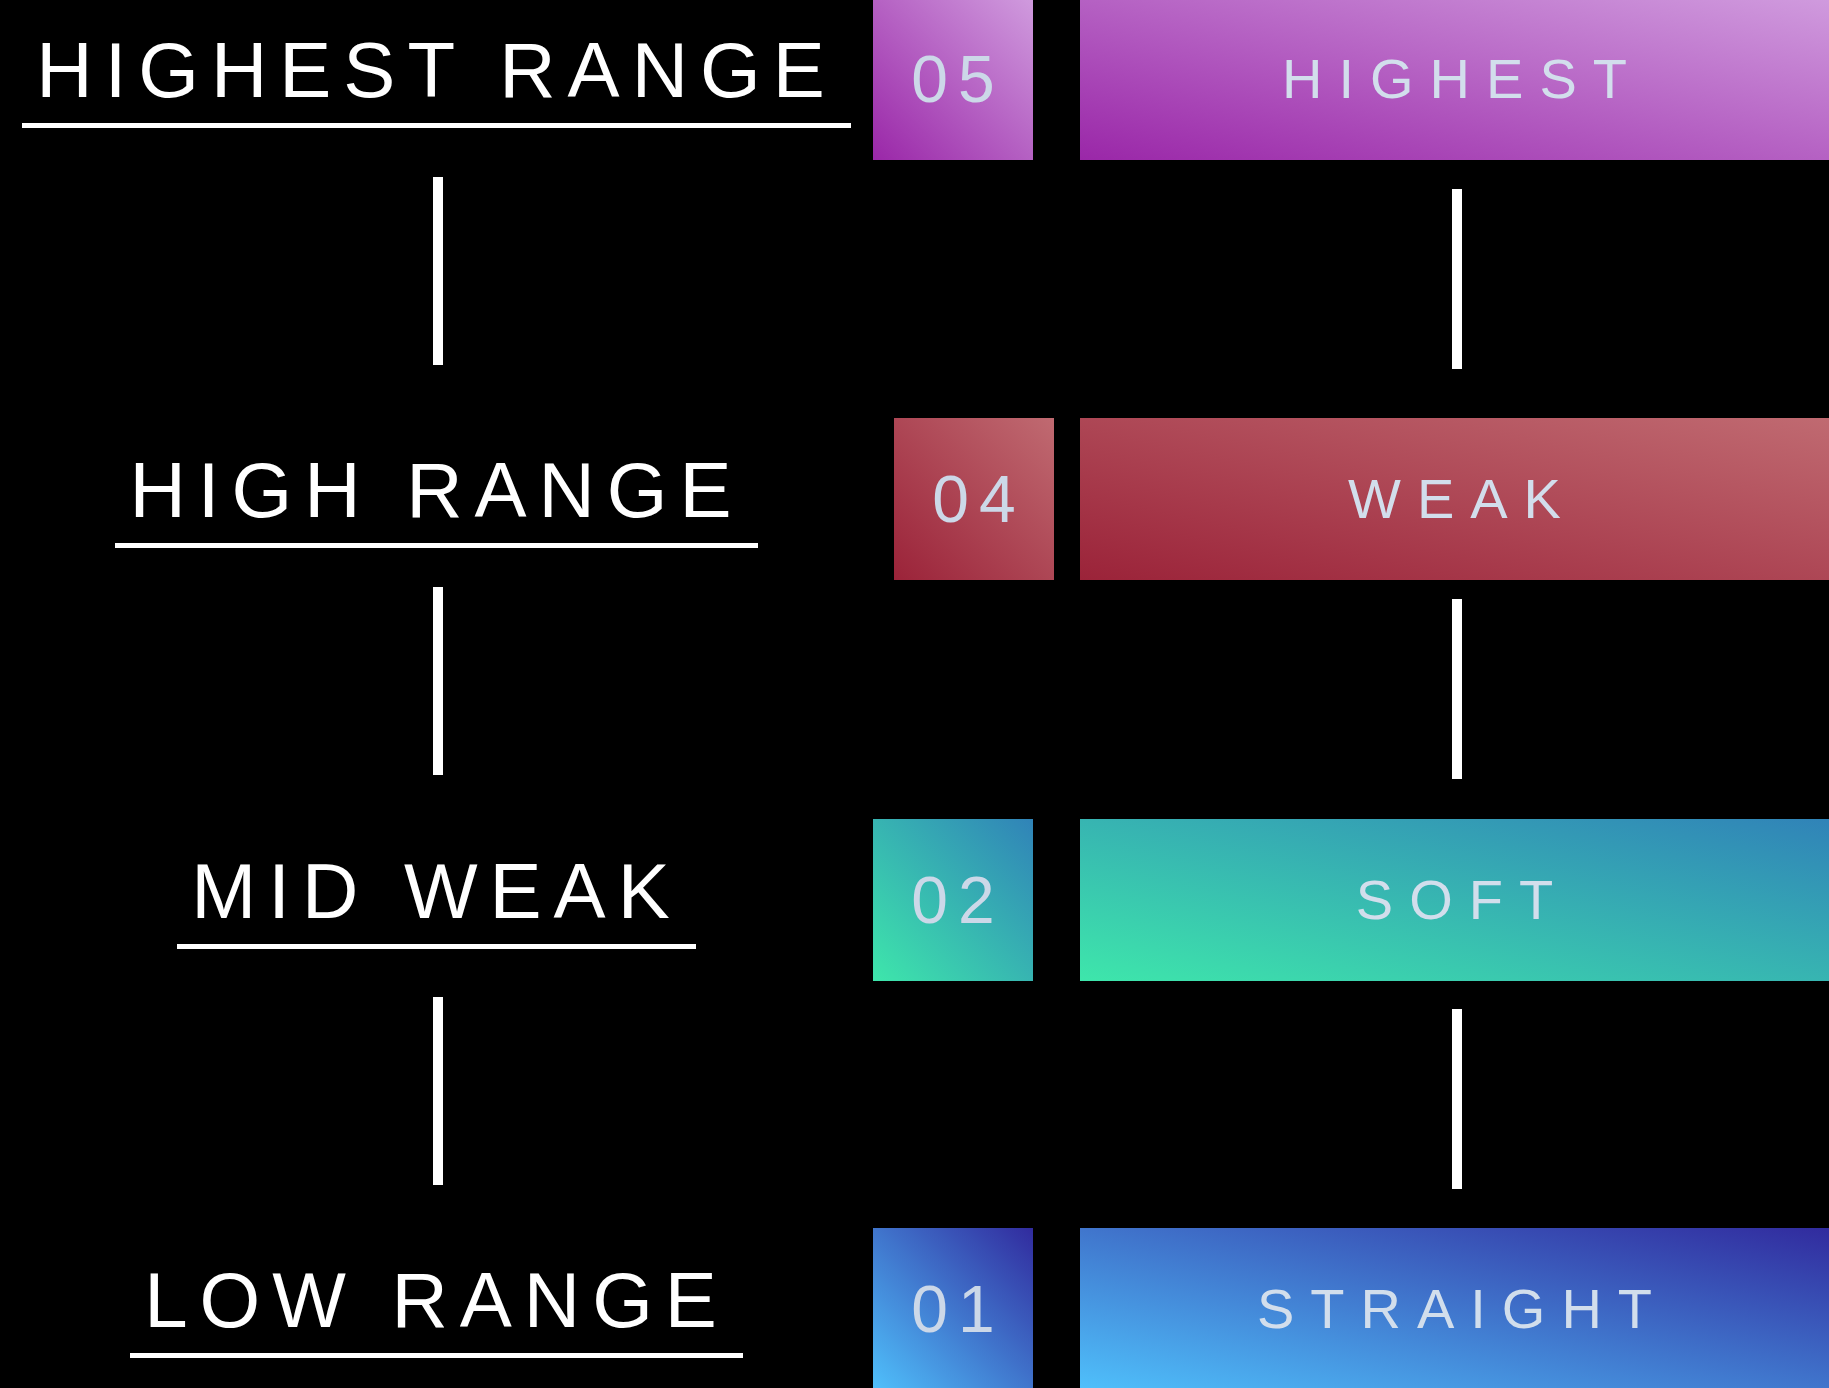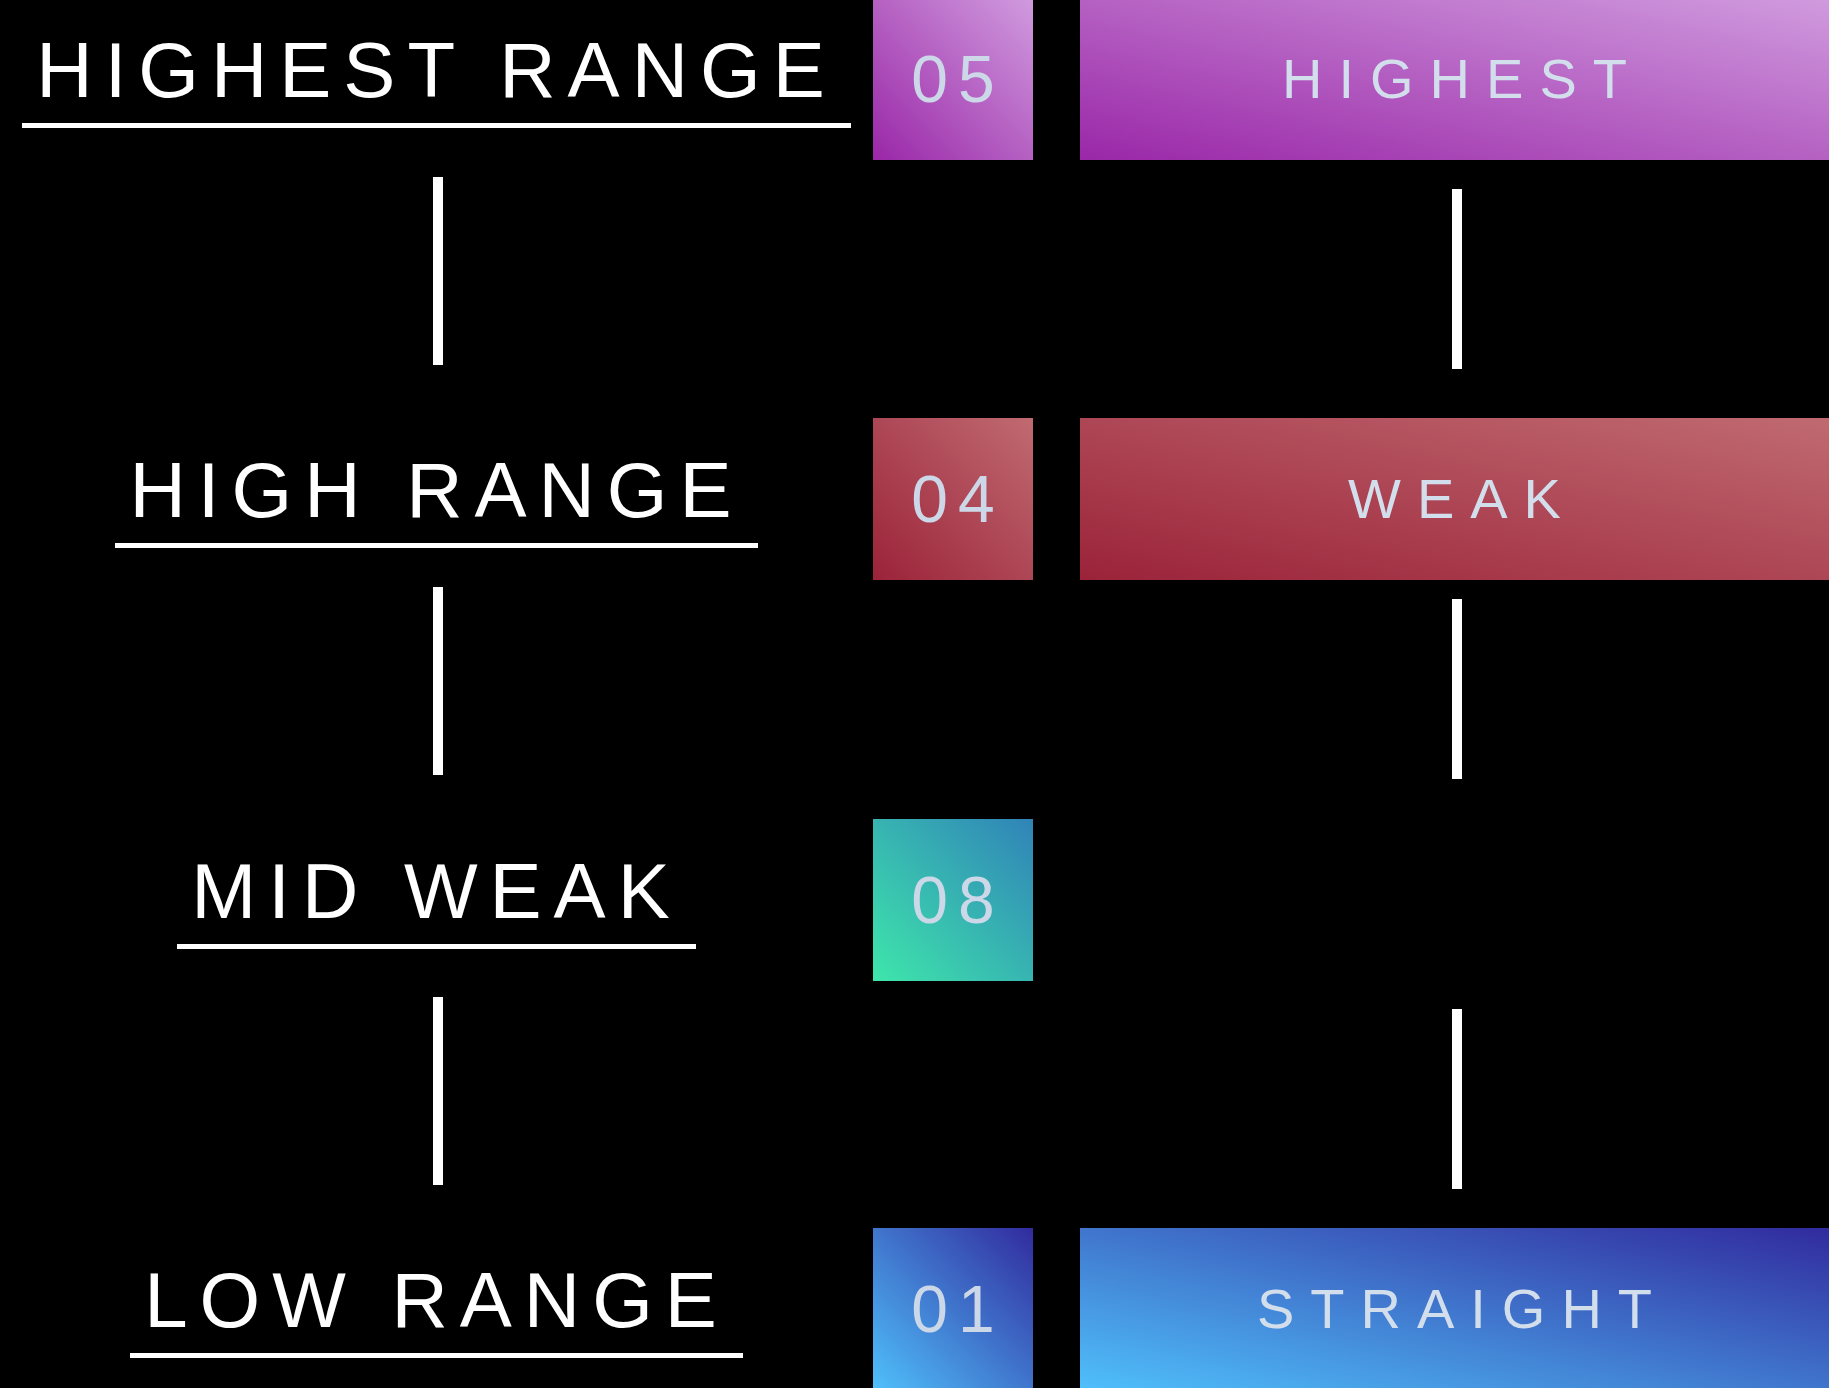--- a/index.html
+++ b/index.html
@@ -85,37 +85,40 @@
     </div>
   </div>
 
   <div class="connector left cl-0"></div>
   <div class="connector right cr-0"></div>
 
   <div class="row row-1">
     <div class="label-cell">
       <span class="range-label">HIGH RANGE</span>
     </div>
-    <div class="num-box" style="background: linear-gradient(to right top, rgb(155, 35, 57), rgb(192, 106, 113));">
+    <div class="num-box" style="background: linear-gradient(to right top, rgb(155, 35, 57), rgb(192, 106, 113)); margin-left: 21px;">
       <span>04</span>
     </div>
     <div class="value-bar" style="background: linear-gradient(to right top, rgb(155, 35, 57), rgb(192, 106, 113)); text-align: center;">
       <span>WEAK</span>
     </div>
   </div>
 
   <div class="connector left cl-1"></div>
   <div class="connector right cr-1"></div>
 
   <div class="row row-2">
     <div class="label-cell">
       <span class="range-label">MID WEAK</span>
     </div>
     <div class="num-box" style="background: linear-gradient(to right top, rgb(62, 230, 171), rgb(48, 131, 184));">
-      <span>08</span>
+      <span>02</span>
+    </div>
+    <div class="value-bar" style="background: linear-gradient(to right top, rgb(62, 230, 171), rgb(48, 131, 184));">
+      <span>SOFT</span>
     </div>
   </div>
 
   <div class="connector left cl-2"></div>
   <div class="connector right cr-2"></div>
 
   <div class="row row-3">
     <div class="label-cell">
       <span class="range-label">LOW RANGE</span>
     </div>

